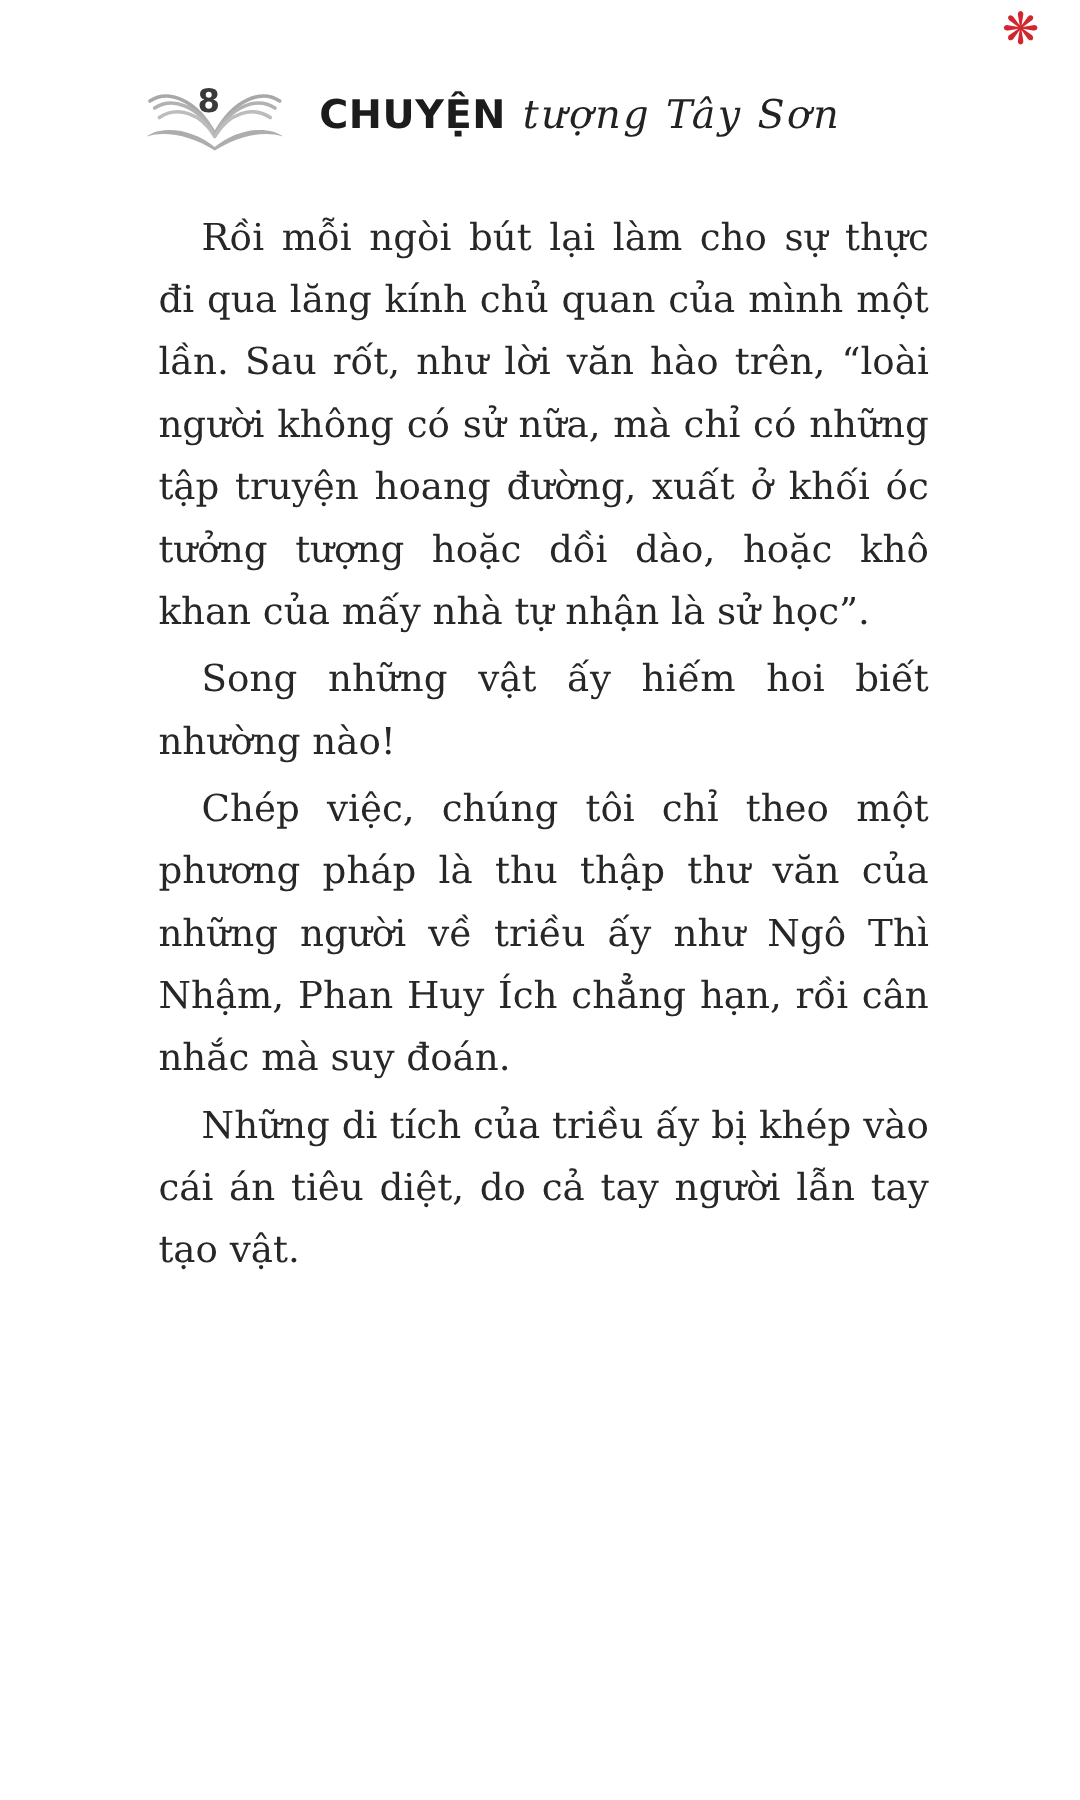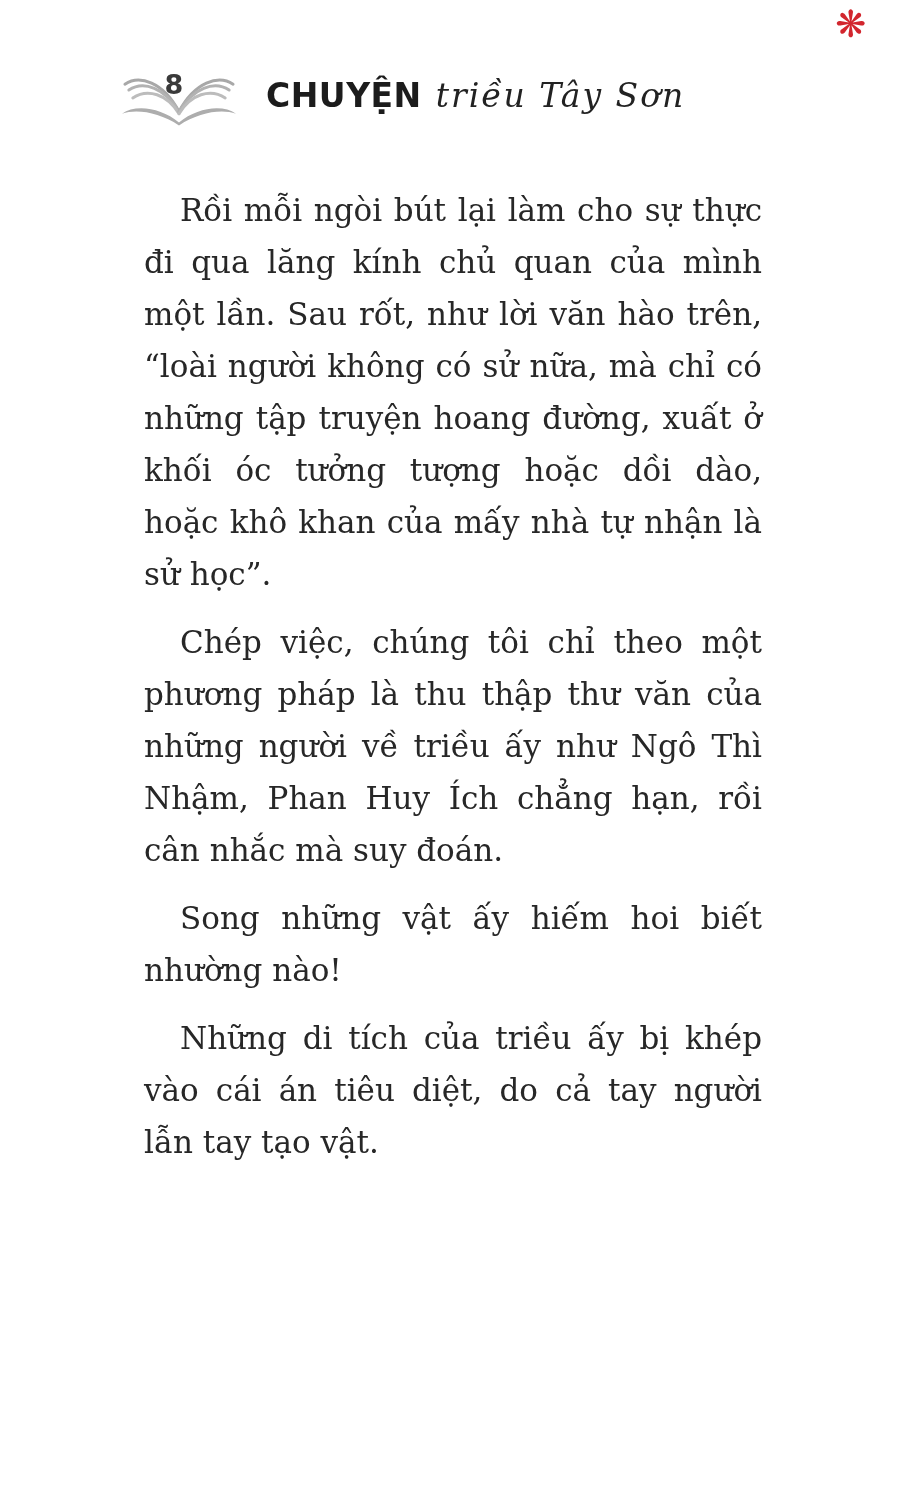--- a/index.html
+++ b/index.html
@@ -84,21 +84,21 @@
     position: absolute;
     left: 128px;
     top: 168px;
     width: 650px;
     text-align: justify;
     font-size: 31px;
     line-height: 52px;
     color: #272727;
   }
   .body-text p {
-    margin: 16px;
+    margin: 4px;
     text-indent: 36px;
   }
 </style>
 </head>
 <body>
 
 <div class="page">
 
   <span class="flower">❋</span>
 
@@ -115,24 +115,24 @@
         <path d="M60 50 C 74 26, 96 18, 111 28" stroke="#b2b2b2" stroke-width="3" stroke-linecap="round"></path>
         <path d="M60 52 C 72 32, 92 26, 107 36" stroke="#bcbcbc" stroke-width="3" stroke-linecap="round"></path>
 
         <path d="M60 61 C 42 46, 16 42, 2 52 C 18 47, 40 51, 60 64 C 80 51, 102 47, 118 52 C 104 42, 78 46, 60 61 Z" fill="#adadad"></path>
       </svg>
       <span class="pagenum">8</span>
     </div>
 
     <div class="title">
       <span class="t-main">CHUYỆN</span>
-      <span class="t-script">triều Tây Sơn</span>
+      <span class="t-script">tượng Tây Sơn</span>
     </div>
   </div>
 
   <div class="body-text">
     <p>Rồi mỗi ngòi bút lại làm cho sự thực đi qua lăng kính chủ quan của mình một lần. Sau rốt, như lời văn hào trên, “loài người không có sử nữa, mà chỉ có những tập truyện hoang đường, xuất ở khối óc tưởng tượng hoặc dồi dào, hoặc khô khan của mấy nhà tự nhận là sử học”.</p>
+    <p>Song những vật ấy hiếm hoi biết nhường nào!</p>
     <p>Chép việc, chúng tôi chỉ theo một phương pháp là thu thập thư văn của những người về triều ấy như Ngô Thì Nhậm, Phan Huy Ích chẳng hạn, rồi cân nhắc mà suy đoán.</p>
-    <p>Song những vật ấy hiếm hoi biết nhường nào!</p>
     <p>Những di tích của triều ấy bị khép vào cái án tiêu diệt, do cả tay người lẫn tay tạo vật.</p>
   </div>
 
 </div>
 
 </body></html>

